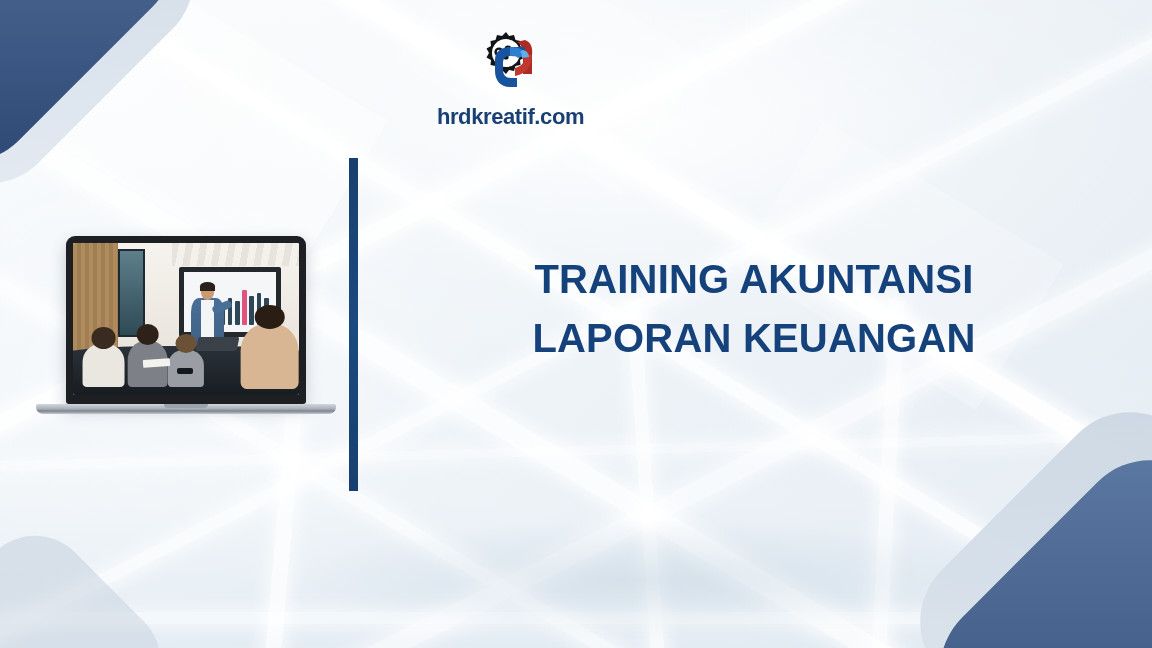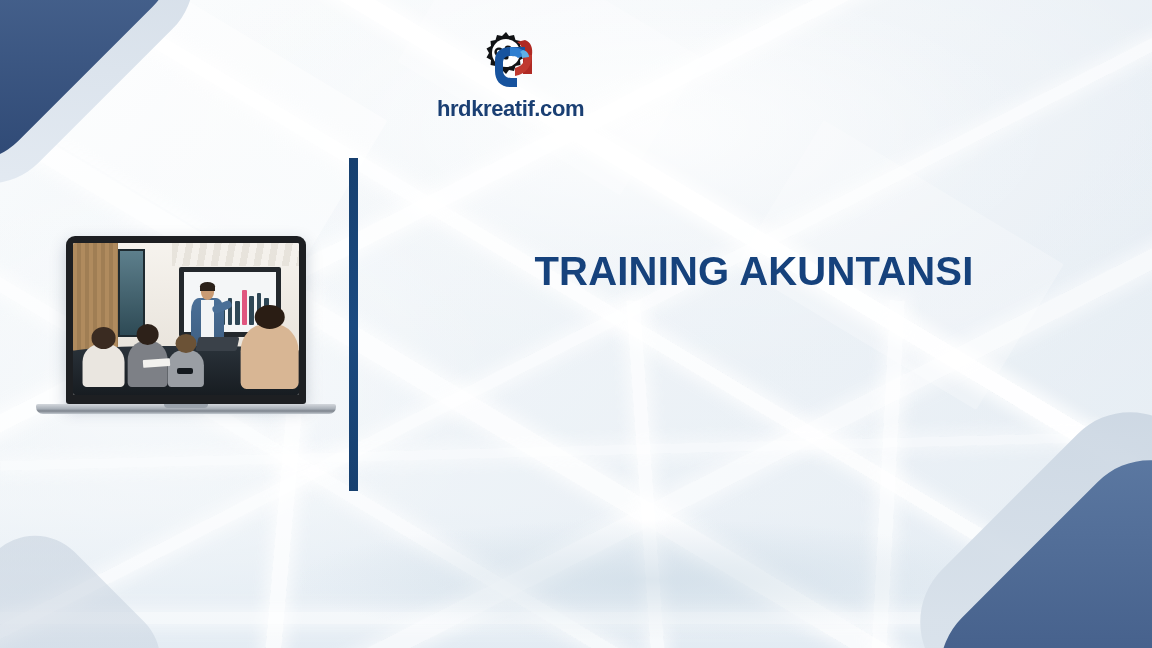--- a/index.html
+++ b/index.html
@@ -91,21 +91,21 @@
     left:980px; top:500px;
     width:340px; height:340px;
     border-radius:74px;
     transform:rotate(45deg);
     background:linear-gradient(135deg,#5e7ba4 0%,#47628d 45%,#2b4570 100%);
   }
 
   
   .logo-block{
     position:absolute; left:0; top:28px; width:1021px;
-    display:flex; flex-direction:column; align-items:center; gap:4px;
+    display:flex; flex-direction:column; align-items:center; gap:12px;
     z-index:6;
   }
   .logo-mark{ width:76px; height:66px; display:block; }
   .logo-text{
     font-size:22px; font-weight:bold; letter-spacing:-0.4px;
     color:#1a3f73; line-height:1;
   }
 
   
   .divider{
@@ -117,20 +117,21 @@
 
   
   .title-wrap{
     position:absolute; left:378px; top:246px; width:752px;
     z-index:5; text-align:center;
   }
   .title{
     font-size:40px; font-weight:bold; line-height:1.27;
     color:#16427c; letter-spacing:0.2px;
     text-transform:uppercase;
+    margin-top:8px;
   }
 
   
   .laptop{ position:absolute; left:36px; top:236px; width:300px; height:180px; z-index:5; }
   .laptop-lid{
     position:absolute; left:30px; top:0; width:240px; height:168px;
     background:#1d1f22; border-radius:9px 9px 3px 3px;
     padding:7px 7px 9px 7px;
     box-shadow:0 6px 16px rgba(40,60,90,0.25);
   }
@@ -245,20 +246,21 @@
       <path d="M37 19 C46 19 52 22 54 27 L45 30 C43 28 41 28 37 28 Z" fill="#2f7fd0"></path>
       <path d="M50 22 C54 23 56 26 56 29 L49 30 C49 27 49 25 47 24 Z" fill="#5fb0e8"></path>
     </svg>
     <div class="logo-text">hrdkreatif.com</div>
   </div>
 
   <div class="divider"></div>
 
   <div class="title-wrap">
     <div class="title">TRAINING AKUNTANSI</div>
+    <div class="title">LAPORAN KEUANGAN</div>
   </div>
 
   <div class="laptop">
     <div class="laptop-lid">
       <div class="laptop-screen">
         <div class="scene">
           <div class="sc-wall"></div>
           <div class="sc-ceil"></div>
           <div class="sc-wood"></div>
           <div class="sc-glassdoor"></div>

